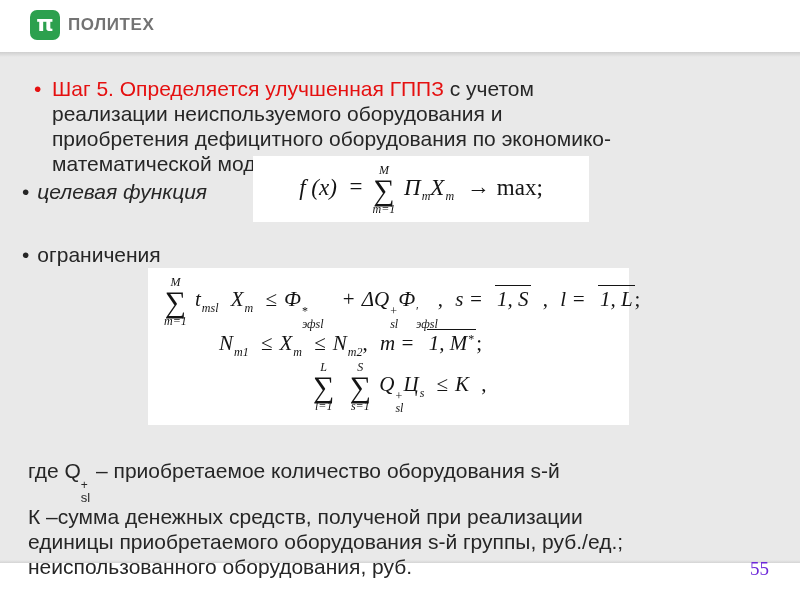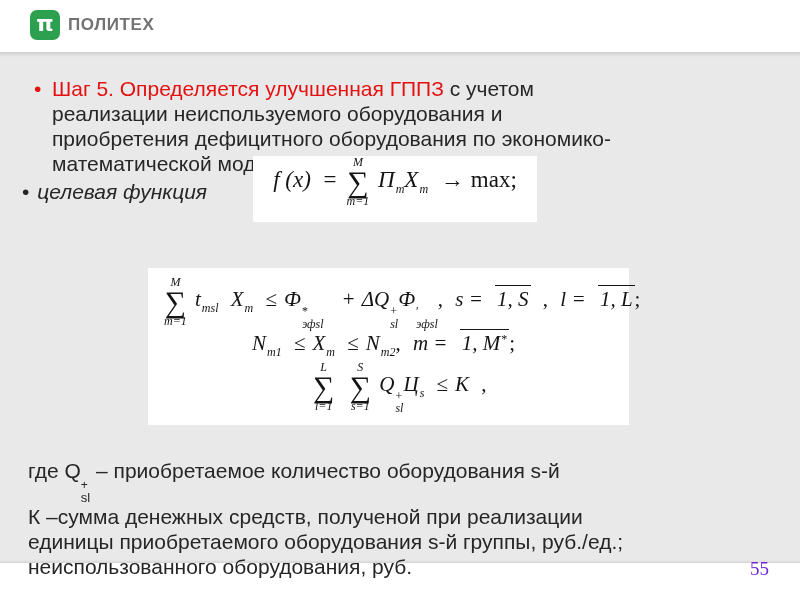--- a/index.html
+++ b/index.html
@@ -35,30 +35,30 @@
 
   .brow { position:absolute; left:22px; font-size:21px; color:#262626; z-index:1; }
   .brow .bullet { color:#262626; margin-right:8px; }
   .row-objective { top:180px; }
   .row-objective .label { font-style:italic; }
   .row-constraints { top:243px; }
 
   
   .fbox { position:absolute; background:#ffffff; z-index:2;
     font-family:"Liberation Serif", serif; color:#141414; }
-  .fbox1 { left:253px; top:156px; width:284px; height:66px;
-    display:flex; justify-content:center; font-size:23px; }
+  .fbox1 { left:253px; top:156px; width:336px; height:66px;
+    display:flex; align-items:center; justify-content:center; font-size:23px; }
   .fbox2 { left:148px; top:268px; width:481px; height:157px;
     display:flex; flex-direction:column; justify-content:space-between;
     padding:8px 0 10px 0; box-sizing:border-box; font-size:21px; }
 
   .math { white-space:nowrap; }
   .math .m-it { font-style:italic; }
   .c1 { padding-left:13px; }
-  .c2 { padding-left:92px;margin-left:12px; }
+  .c2 { padding-left:71px; }
   .c3 { padding-left:162px; }
 
   .sum { display:inline-flex; flex-direction:column; align-items:center;
     vertical-align:middle; line-height:1; margin:0 3px; }
   .sum .lim { font-size:12px; font-style:italic; line-height:1; }
   .sum .sig { font-size:30px; line-height:0.9; }
 
   .sub { font-size:12px; font-style:italic; vertical-align:-6px; margin-left:1px; }
   .sup { font-size:12px; vertical-align:7px; margin-left:1px; }
   .ss { display:inline-flex; flex-direction:column; align-items:flex-start;
@@ -116,20 +116,23 @@
       <span class="gl gr">=</span><span class="sum">
           <span class="lim">M</span>
           <span class="sig">∑</span>
           <span class="lim">m=1</span>
         </span>
       <span class="m-it">П</span><span class="sub">m</span><span class="m-it">X</span><span class="sub">m</span>
       <span class="gl gr">→</span><span>max;</span>
     </span>
   </div>
 
+  <div class="brow row-constraints">
+    <span class="bullet">•</span><span class="label">ограничения</span>
+  </div>
 
   <div class="fbox fbox2">
 
     <div class="math c1">
       <span class="sum">
           <span class="lim">M</span>
           <span class="sig">∑</span>
           <span class="lim">m=1</span>
         </span>
       <span class="m-it">t</span><span class="sub">msl</span>

